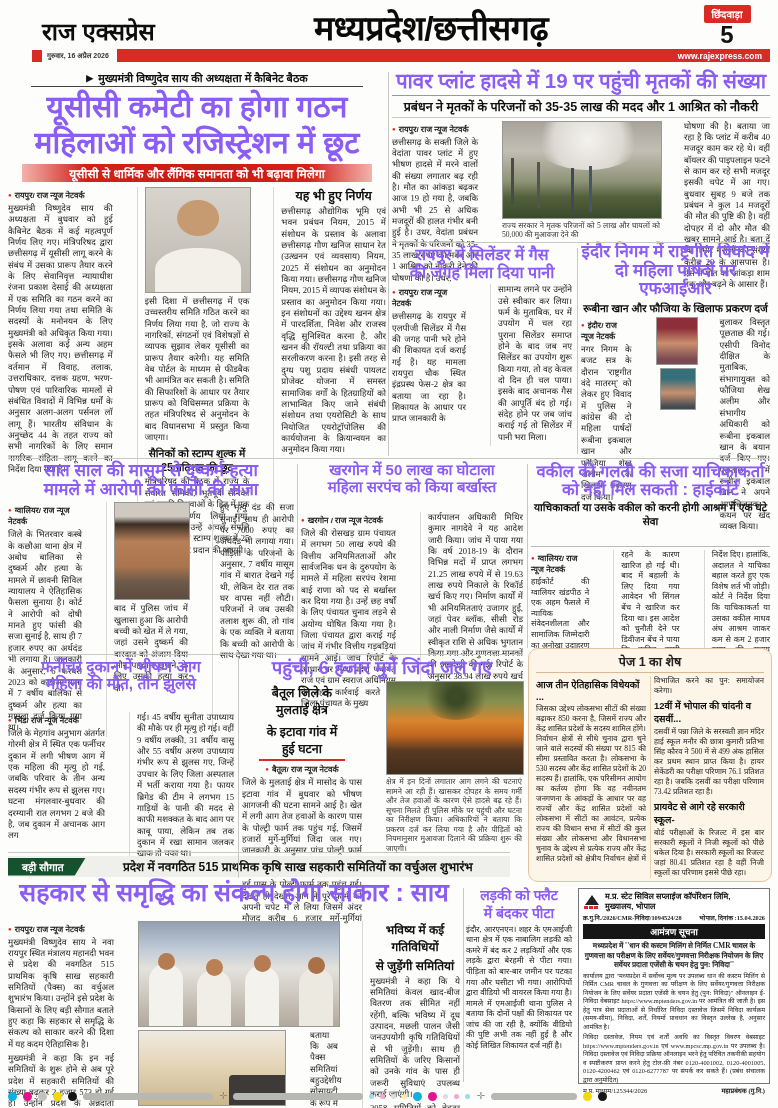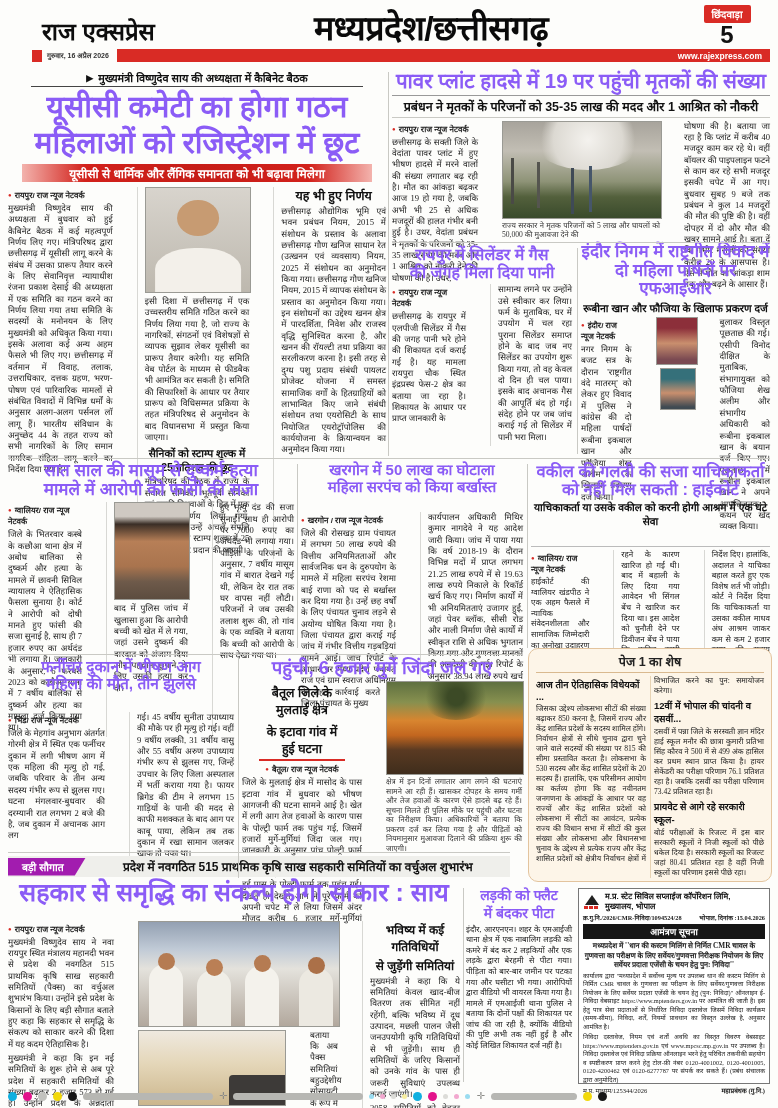--- a/index.html
+++ b/index.html
@@ -93,21 +93,21 @@
         background:radial-gradient(circle,#3c4a26 20%,rgba(60,74,38,0) 72%);}
   .p1box{position:absolute;left:528px;top:648px;width:244px;height:234px;box-sizing:border-box;
         background:#fdf5e8;border:1px solid #e3c49e;border-radius:10px;padding:4px 7px;}
   .p1title{font-family:"Liberation Sans",sans-serif;font-weight:800;font-size:12.5px;text-align:center;
         border-bottom:1px solid #d9b98f;padding-bottom:2px;margin-bottom:3px;color:#222;}
   .p1cols{column-count:2;column-gap:8px;column-rule:1px solid #e7d3b4;}
   .p1box p.bt{font-size:7.6px;}
   .p1h{font-family:"Liberation Sans",sans-serif;font-weight:800;font-size:9.5px;margin:2px 0;color:#111;}
   
   .strip{position:absolute;left:8px;top:856px;width:502px;height:21px;display:flex;align-items:center;background:#efefeb;}
-  .ribbon{background:#a21caf;color:#fff;font-family:"Liberation Sans",sans-serif;font-weight:700;font-size:10.5px;
+  .ribbon{background:#14532d;color:#fff;font-family:"Liberation Sans",sans-serif;font-weight:700;font-size:10.5px;
         padding:2px 22px 2px 14px;clip-path:polygon(0 0,100% 0,86% 100%,0 100%);}
   .striptext{flex:1;text-align:center;font-family:"Liberation Sans",sans-serif;font-weight:700;font-size:12px;color:#111;}
   .a10{position:absolute;left:8px;top:879px;width:452px;height:206px;}
   .a10 .h{font-size:25px;margin-bottom:14px;}
   .groupphoto{width:100%;height:104px;background:linear-gradient(180deg,#93a0b2 0%,#c0cad6 26%,#e4e2dc 45%,#b2a89d 100%);}
   .groupphoto::before{content:"";position:absolute;bottom:0;left:10px;width:34px;height:62px;border-radius:16px 16px 0 0;background:#f4f2ec;
         box-shadow:48px 6px 0 #f0eee7, 96px 2px 0 #f4f2ec, 150px 4px 0 #ece9e1;}
   .groupphoto::after{content:"";position:absolute;bottom:56px;left:19px;width:17px;height:17px;border-radius:50%;background:#b57b52;
         box-shadow:48px 6px 0 #ba7f55, 96px 2px 0 #b57b52, 150px 4px 0 #ab7048;}
   .grainphoto{width:146px;height:74px;flex:none;background:linear-gradient(180deg,#efe9df 0%,#e4d6b8 45%,#cbb68d 100%);}

